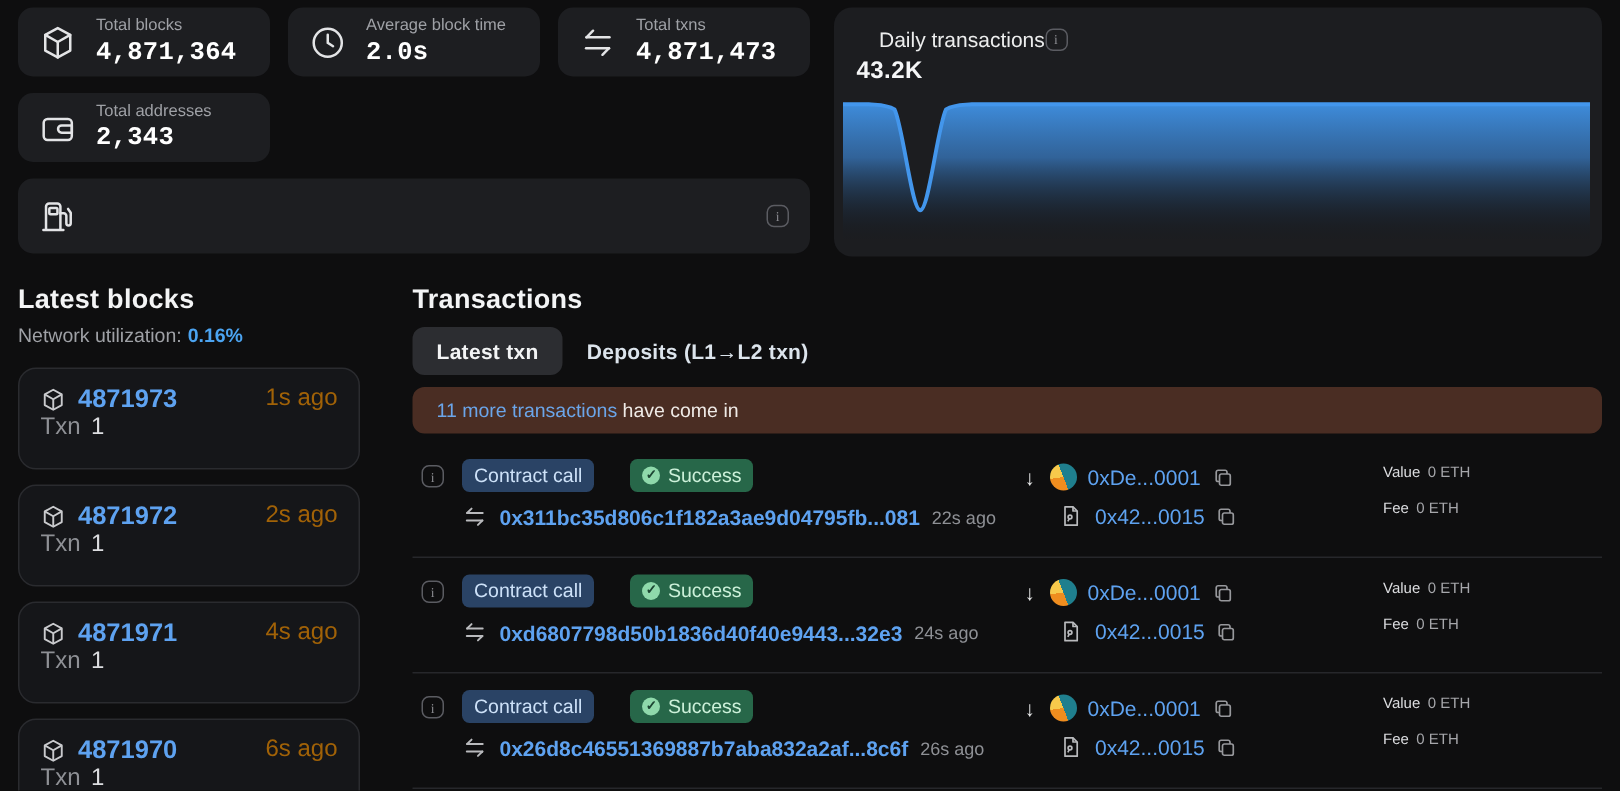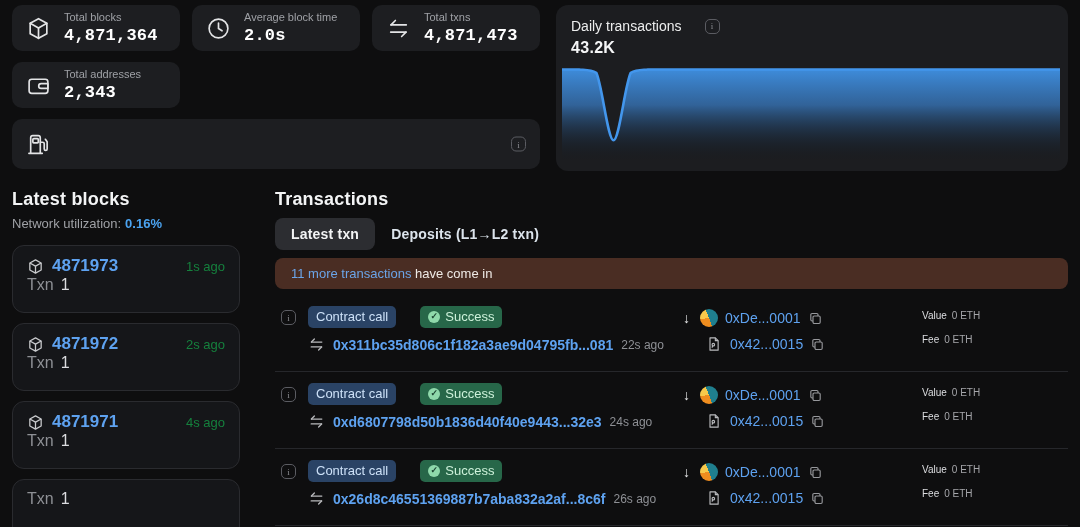--- a/index.html
+++ b/index.html
@@ -32,41 +32,41 @@
     color:#8b8c91; font-size:9px; font-style:normal; flex-shrink:0; cursor:pointer;
     font-family:"Liberation Serif", serif;
   }
   .gas-info { position:absolute; right:14px; top:50%; transform:translateY(-50%); }
 
   
   .chart-card {
     flex:1; margin-left:16px; height:166px; background:#1c1d20;
     border-radius:12px; position:relative; padding:13px 8px 0 15px; cursor:pointer;
   }
-  .chart-head { display:flex; align-items:center; gap:23px; font-size:14px; color:#eceded; }
+  .chart-head { display:flex; align-items:center; gap:0; font-size:14px; color:#eceded;margin-left:15px; }
   .chart-value { font-size:16px; font-weight:bold; color:#f5f6f7; margin-top:5px; letter-spacing:.3px; }
   #tx-chart { position:absolute; left:6px; bottom:8px; width:calc(100% - 14px); height:96px; display:block; }
 
   
   .main { display:flex; padding:0 12px; margin-top:18px; }
   .col-title { font-size:18px; font-weight:bold; color:#f3f4f5; letter-spacing:.2px; margin-bottom:6px; }
 
   .blocks-col { width:228px; margin-right:35px; flex-shrink:0; }
   .net-util { font-size:13px; color:#9fa1a6; margin-bottom:14px; }
   .net-util .util-val { color:#4ba3f0; font-weight:bold; margin-left:4px; }
 
   .block-card {
     border:1px solid #2a2b2f; background:#151619; border-radius:12px;
     padding:10px 14px 24px 14px; margin-bottom:10px; height:68px;
   }
   .block-line1 { display:flex; align-items:center; gap:8px; }
   .block-cube { display:flex; color:#c9cacd; }
   .block-cube svg { width:17px; height:17px; }
   .block-num { color:#5ea2f0; font-weight:bold; font-size:17px; }
-  .block-time { margin-left:auto; color:#15803d; font-size:13px;text-align:center; }
+  .block-time { margin-left:auto; color:#a16207; font-size:16px;text-align:center; }
   .block-txn { font-size:16px; color:#8e9095; }
   .block-txn .cnt { color:#dcdde0; margin-left:7px; }
 
   
   .tx-col { flex:1; min-width:0; }
   .tabs { display:flex; align-items:center; gap:0; margin:8px 0 8px 0; }
   .tab {
     font-size:14px; font-weight:bold; padding:8px 16px; border-radius:8px;
     background:transparent; border:none; color:#dce4ec; cursor:pointer;
     font-family:inherit; letter-spacing:.2px;
@@ -262,20 +262,31 @@
           </span>
         <a class="block-num" href="#">4871971</a>
         <span class="block-time">4s ago</span>
       </div>
       <div class="block-txn">
         <span>Txn</span><span class="cnt">1</span>
       </div>
     </div>
 
     <div class="block-card">
+      <div class="block-line1">
+        <span class="block-cube">
+            <svg viewBox="0 0 24 24" fill="none" stroke="currentColor" stroke-width="1.8" stroke-linejoin="round">
+              <path d="M12 2.6 20 7v10l-8 4.4L4 17V7z"></path>
+              <path d="M4 7l8 4.5L20 7"></path>
+              <path d="M12 11.5v9.9"></path>
+            </svg>
+          </span>
+        <a class="block-num" href="#">4871970</a>
+        <span class="block-time">6s ago</span>
+      </div>
       <div class="block-txn">
         <span>Txn</span><span class="cnt">1</span>
       </div>
     </div>
   </div>
 
   <div class="tx-col">
     <div class="col-title">Transactions</div>
 
     <div class="tabs">

